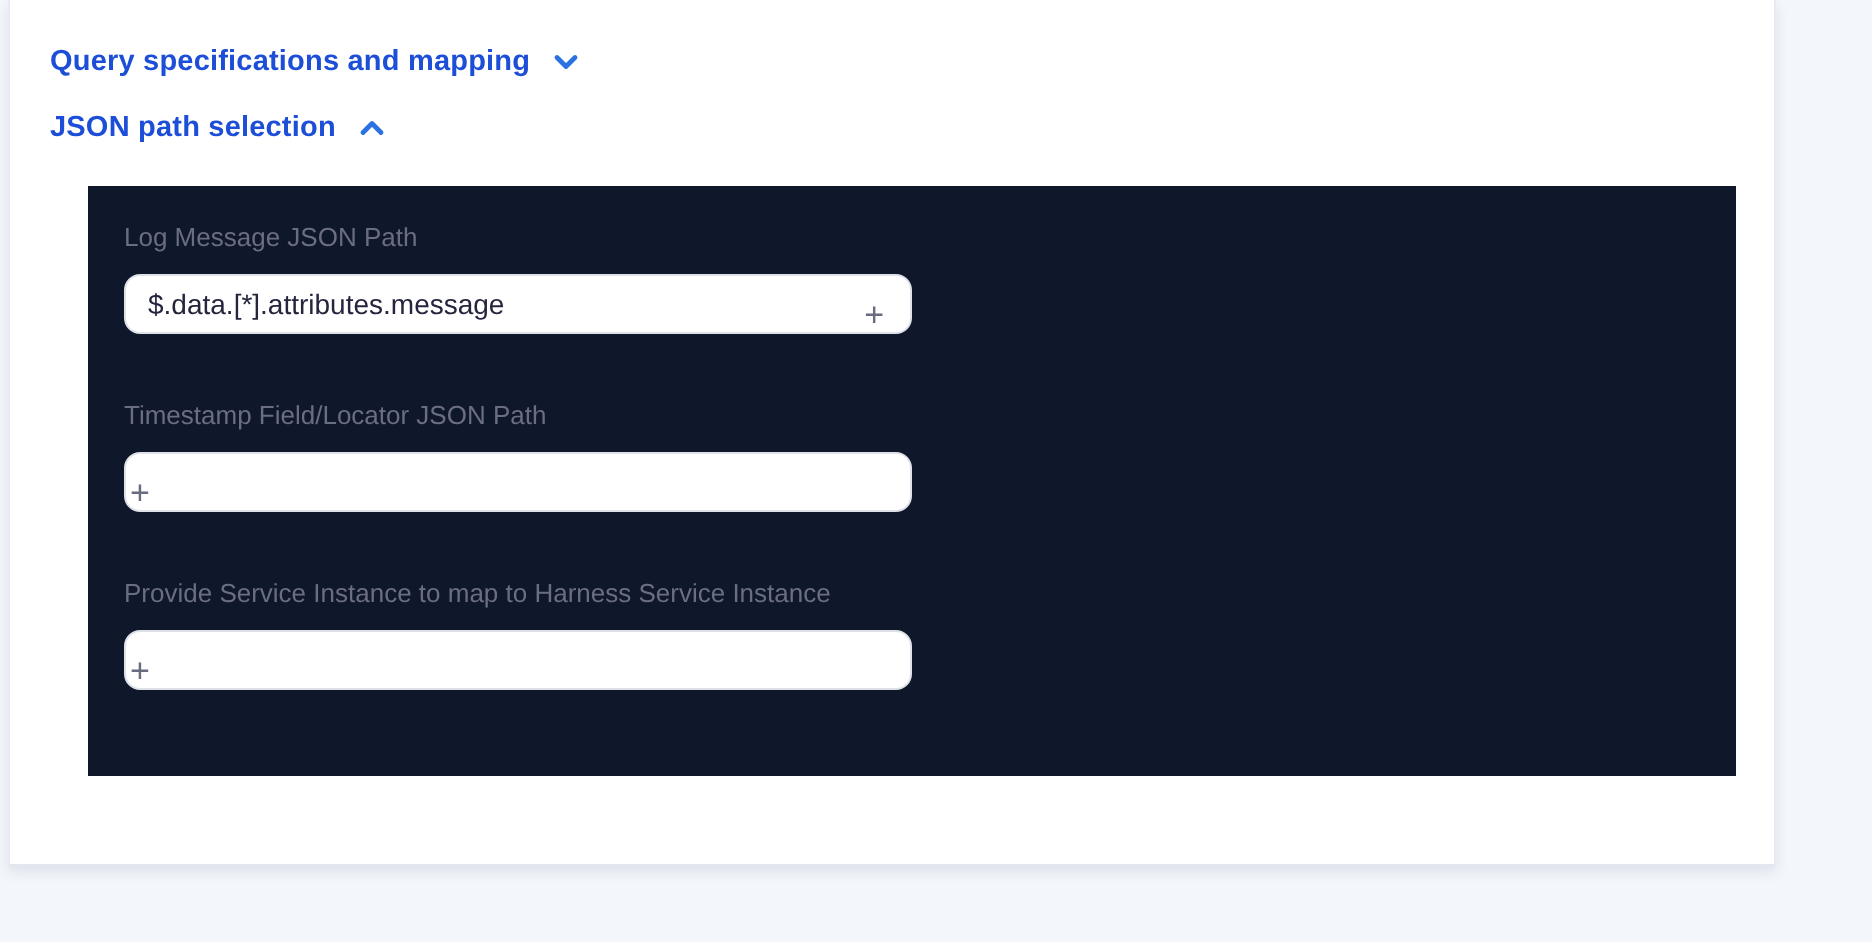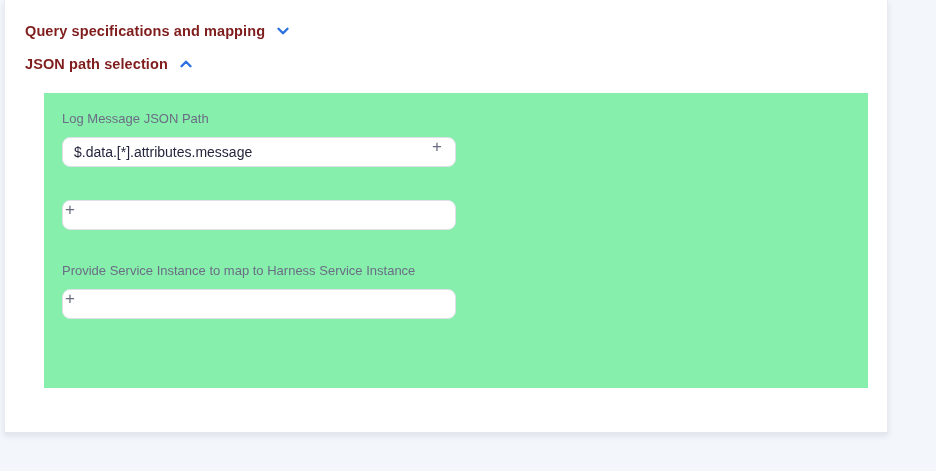--- a/index.html
+++ b/index.html
@@ -34,53 +34,53 @@
     align-items: center;
     gap: 9px;
     cursor: pointer;
     background: transparent;
     border: none;
     padding: 0;
   }
   .section-header .title {
     font-size: 14.5px;
     font-weight: bold;
-    color: #7f1d1d;
+    color: #1d4ed8;
     letter-spacing: 0.1px;
     white-space: nowrap;
   }
   .section-header.first { top: 22px; }
   .section-header.second { top: 55px; }
   .chev { display: inline-flex; align-items: center; }
   .chev svg { display: block; }
   .panel {
     position: absolute;
     left: 39px;
     top: 93px;
     width: 824px;
     height: 295px;
-    background: #86efac;
+    background: #0f172a;
     padding: 18px 18px 0 18px;
   }
   .field-group { margin-bottom: 33px; }
   .field-label {
     font-size: 13px;
     line-height: 16px;
     color: #6b6d85;
     margin-bottom: 10px;
     white-space: nowrap;
   }
   .path-input-wrap {
     width: 394px;
     height: 30px;
     background: #ffffff;
     border: 1px solid #dfe1e9;
     border-radius: 8px;
     display: flex;
-    align-items: flex-start;
+    align-items: flex-end;
     padding: 0 11px 0 0;
     overflow: hidden;
   }
   .path-input {
     flex: 1;
     height: 100%;
     border: none;
     outline: none;
     background: transparent;
     padding: 0 8px 0 11px;
@@ -128,20 +128,21 @@
 
       <div class="field-group">
         <div class="field-label">Log Message JSON Path</div>
         <div class="path-input-wrap">
           <input class="path-input" type="text" value="$.data.[*].attributes.message" style="">
           <button class="plus-btn">+</button>
         </div>
       </div>
 
       <div class="field-group">
+        <div class="field-label">Timestamp Field/Locator JSON Path</div>
         <div class="path-input-wrap">
           <button class="plus-btn">+</button>
         </div>
       </div>
 
       <div class="field-group">
         <div class="field-label">Provide Service Instance to map to Harness Service Instance</div>
         <div class="path-input-wrap">
           <button class="plus-btn">+</button>
         </div>

